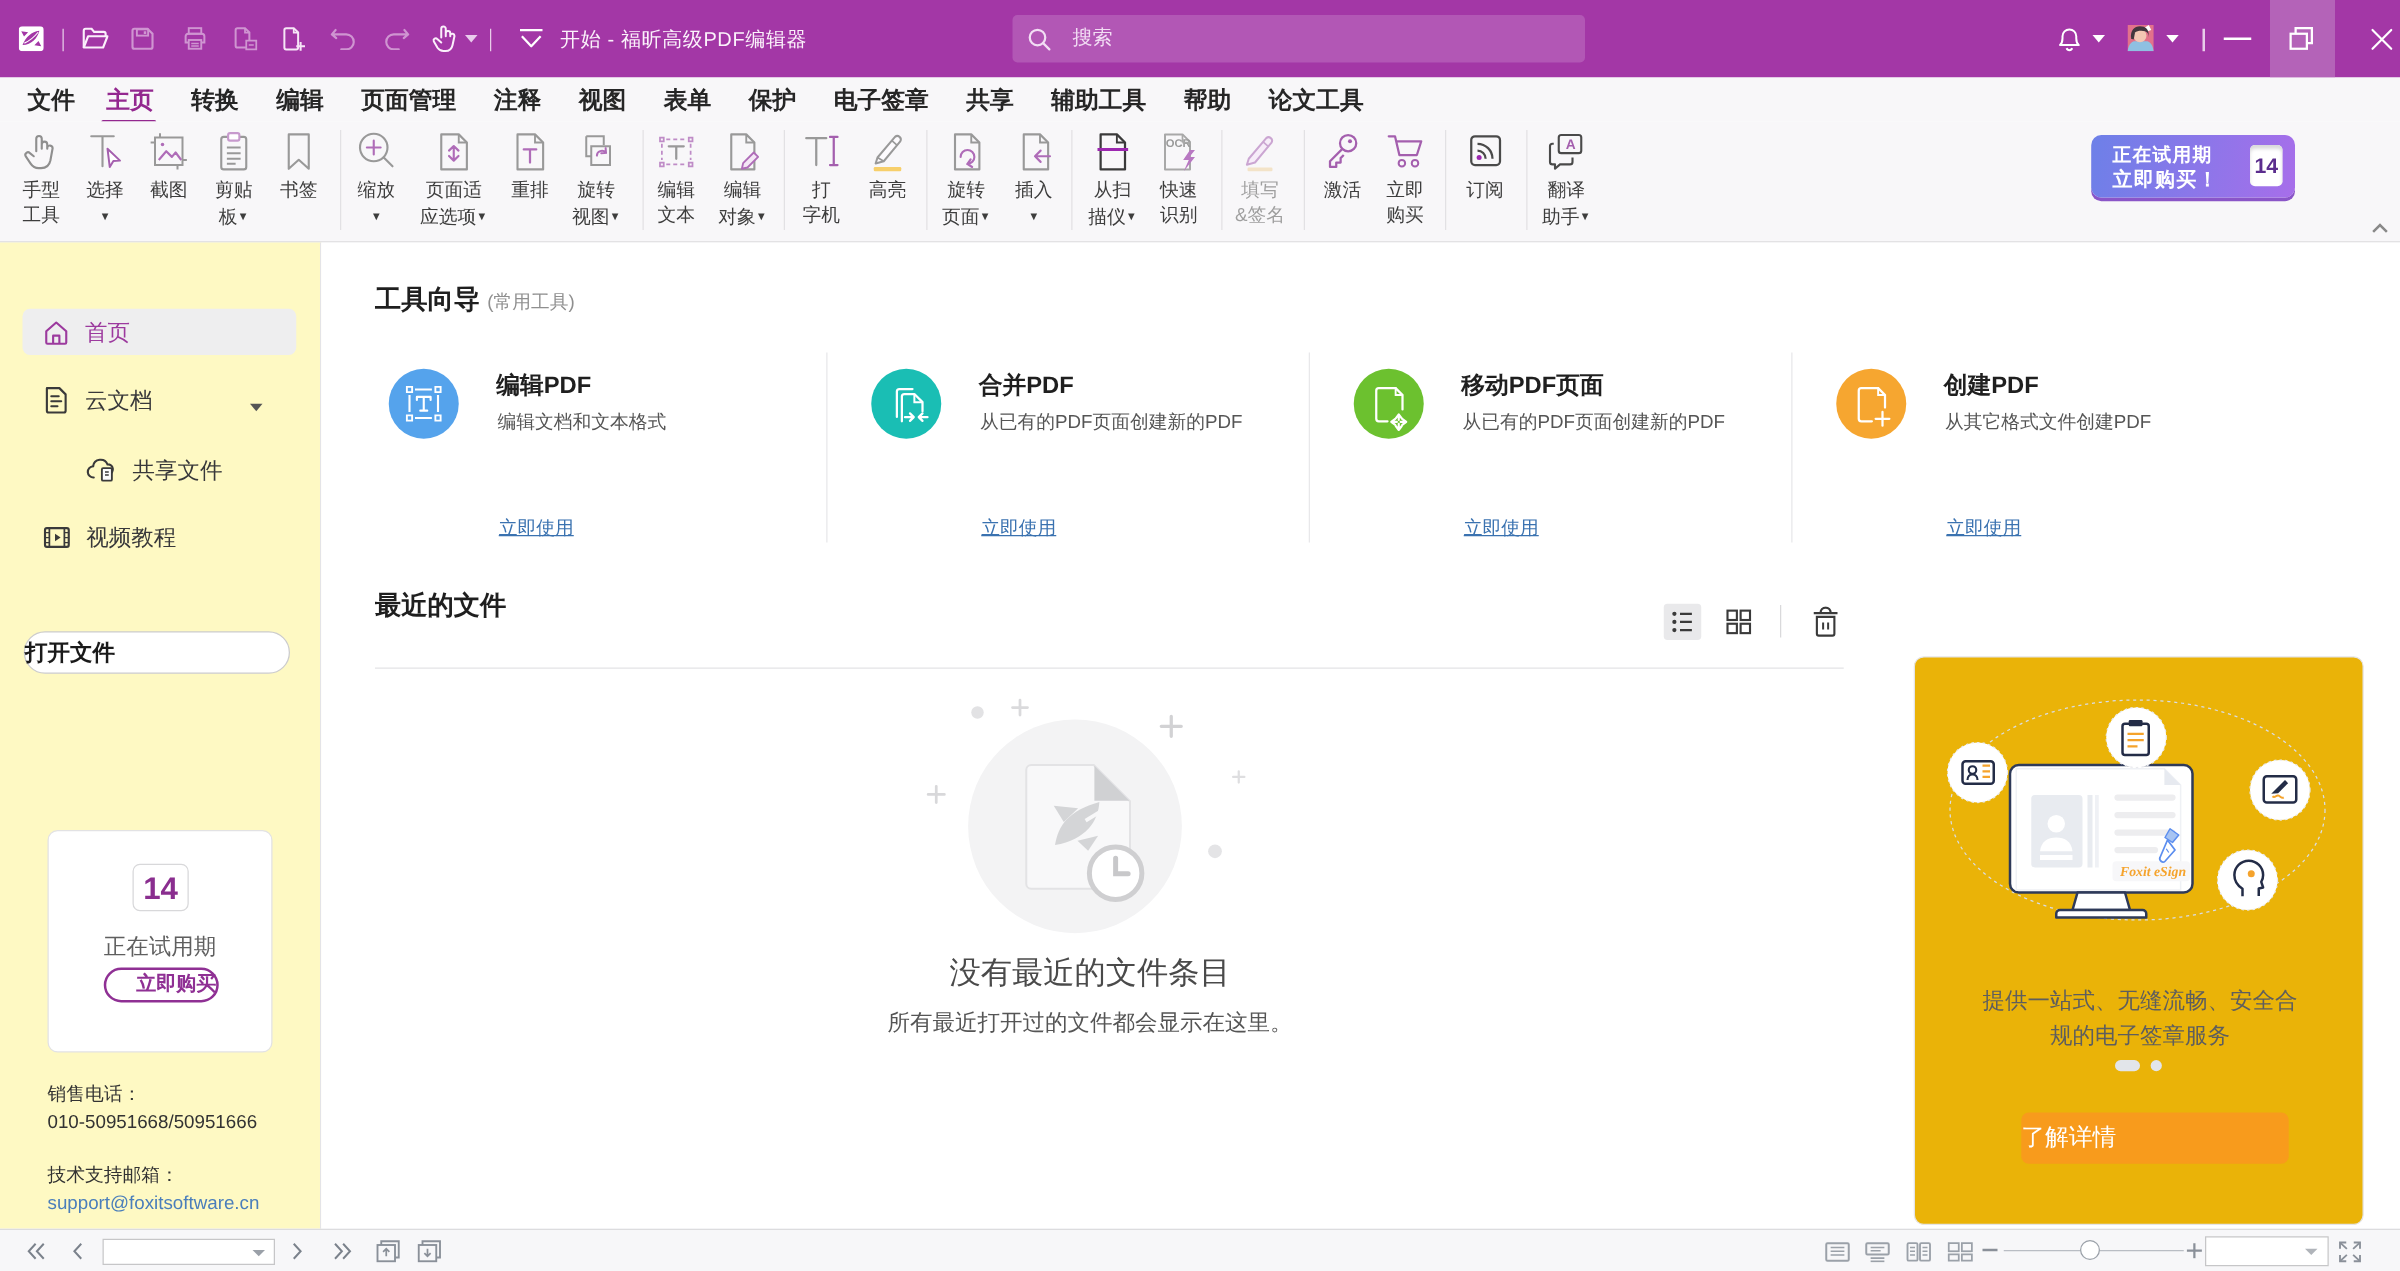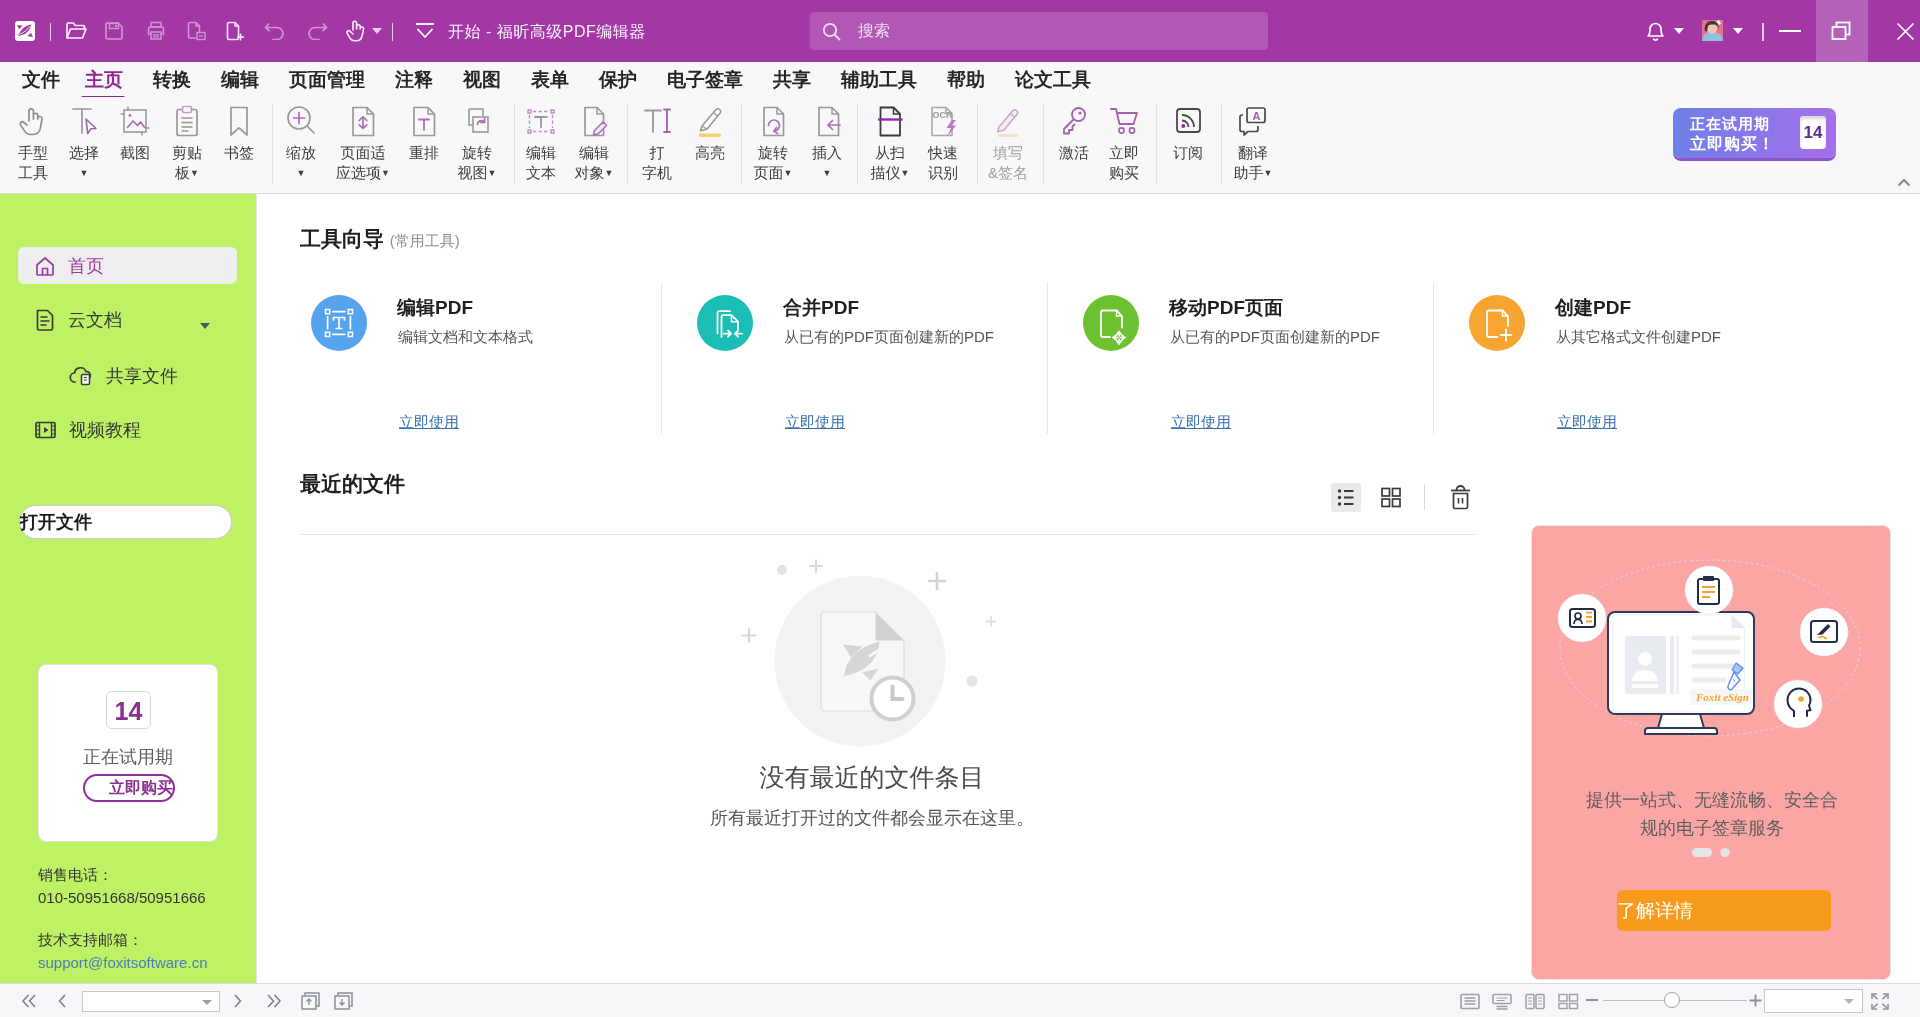--- a/index.html
+++ b/index.html
@@ -24,21 +24,21 @@
 .ri svg { display:block; margin:0 auto; }
 .rlbl { margin-top:3px; font-size:15px; line-height:20px; color:#3D3D3D; }
 .rlbl.dim { color:#9E9E9E; }
 .car { font-size:9px; color:#3D3D3D; vertical-align:2px; }
 .rsep { position:absolute; top:7px; width:1px; height:80px; background:#E2E1E4; }
 #trialbadge { position:absolute; left:1673px; top:11px; width:163px; height:50px; border-radius:8px; background:linear-gradient(100deg,#6D80E8,#A76EEA); box-shadow:0 3px 0 #8A55C8; color:#fff; }
 #trialbadge .t1 { position:absolute; left:17px; top:7px; font-size:15px; font-weight:bold; letter-spacing:1px;text-align:center; }
 #trialbadge .t2 { position:absolute; left:17px; top:26px; font-size:16px; font-weight:bold; letter-spacing:1px; }
 #trialbadge .num { position:absolute; left:127px; top:8px; width:26px; height:33px; background:#fff; border-radius:4px; color:#5B2D8E; font-size:17px; font-weight:bold; text-align:center; line-height:33px; box-shadow:inset 0 3px 3px #d9d9db; }
 
-#sidebar { position:absolute; left:0; top:194px; width:257px; height:789px; background:#bef264; border-right:1px solid #E4E4E7; }
+#sidebar { position:absolute; left:0; top:194px; width:257px; height:789px; background:#fef9c3; border-right:1px solid #E4E4E7; }
 .navitem { position:absolute; display:flex; align-items:center; gap:11px; font-size:18px; color:#38383A; }
 .navitem svg { flex:0 0 auto; }
 #nav-home { left:18px; top:53px; width:219px; height:37px; background:#EEEEEF; border-radius:6px; color:#9C3A9E; padding-left:15px; }
 #openbtn { position:absolute; left:19px; top:311px; width:213px; height:34px; border:1px solid #CCCCCE; border-radius:17px; background:#fff; font-size:18px; font-weight:bold; color:#1a1a1a; text-align:left; line-height:32px; }
 #trialcard { position:absolute; left:38px; top:470px; width:180px; height:178px; border:1px solid #E2E2E4; border-radius:8px; background:#fff; text-align:center; }
 #trialcard .n { position:absolute; left:67px; top:26px; width:45px; height:38px; border:1px solid #D8D8DA; border-radius:6px; font-size:25px; font-weight:bold; color:#8A2E8F; line-height:38px; }
 #trialcard .d { position:absolute; left:0; width:100%; top:80px; font-size:18px; color:#5F5F5F; }
 #trialcard .buy { position:absolute; left:44px; top:109px; width:92px; height:28px; border:2px solid #8F3094; border-radius:15px; font-size:16px; font-weight:bold; color:#8F3094; line-height:24px;text-align:right; }
 .contact { position:absolute; left:38px; font-size:15px; color:#333; }
 .contact.mail { color:#4A7EBB; }
@@ -50,21 +50,21 @@
 .toolcard .circ { position:absolute; left:11px; top:0; width:56px; height:56px; border-radius:50%; }
 .toolcard .tt { position:absolute; left:97px; top:0px; font-size:19px; font-weight:bold; color:#1F1F1F; }
 .toolcard .td { position:absolute; left:98px; top:33px; font-size:15px; color:#555; white-space:nowrap; }
 .toolcard .tl { position:absolute; left:99px; top:118px; font-size:15px; color:#3A72B0; text-decoration:underline; }
 .vdiv { position:absolute; top:88px; width:1px; height:152px; background:#E8E8EA; }
 #recentrule { position:absolute; left:43px; top:340px; width:1175px; height:1px; background:#E4E4E6; }
 .viewbtn { position:absolute; top:289px; width:30px; height:29px; border-radius:3px; }
 #emptytitle { position:absolute; left:295px; top:567px; width:640px; text-align:center; font-size:25px; color:#4A4A4A; }
 #emptysub { position:absolute; left:295px; top:612px; width:640px; text-align:center; font-size:18px; color:#555; }
 
-#promocard { position:absolute; left:1274px; top:331px; width:360px; height:455px; border:1px solid #E5E5E7; border-radius:8px; background:#fca5a5; }
+#promocard { position:absolute; left:1274px; top:331px; width:360px; height:455px; border:1px solid #E5E5E7; border-radius:8px; background:#eab308; }
 #promotext { position:absolute; left:20px; top:260px; width:320px; text-align:center; font-size:18px; color:#5E5E5E; line-height:28px; }
 #promodots { position:absolute; left:160px; top:322px; }
 #promobtn { position:absolute; left:72px; top:364px; width:214px; height:41px; background:#F89B1C; border-radius:6px; color:#fff; font-size:19px; line-height:41px;margin-left:13px; }
 
 #statusbar { position:absolute; left:0; top:983px; width:1920px; height:34px; background:#F7F7F9; border-top:1px solid #DCDCDE; font-size:0; }
 .sb { position:absolute; color:#6F7680; }
 #pagebox { position:absolute; left:82px; top:7px; width:138px; height:21px; background:#fff; border:1px solid #C6C6C8; }
 #pagebox:after { content:""; position:absolute; right:7px; top:8px; border:5px solid transparent; border-top-color:#9aA0a8; }
 #zoombox { position:absolute; left:1764px; top:5px; width:99px; height:24px; background:#fff; border:1px solid #C6C6C8; }
 #zoombox:after { content:""; position:absolute; right:8px; top:9px; border:5px solid transparent; border-top-color:#b0b4ba; }

